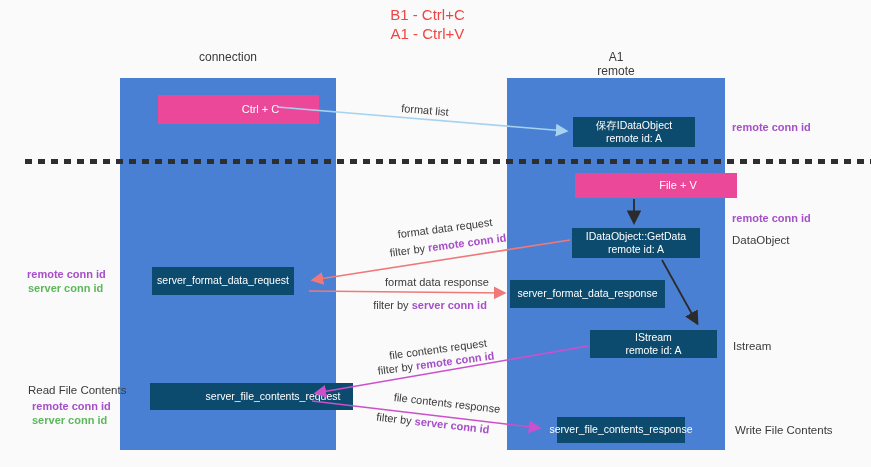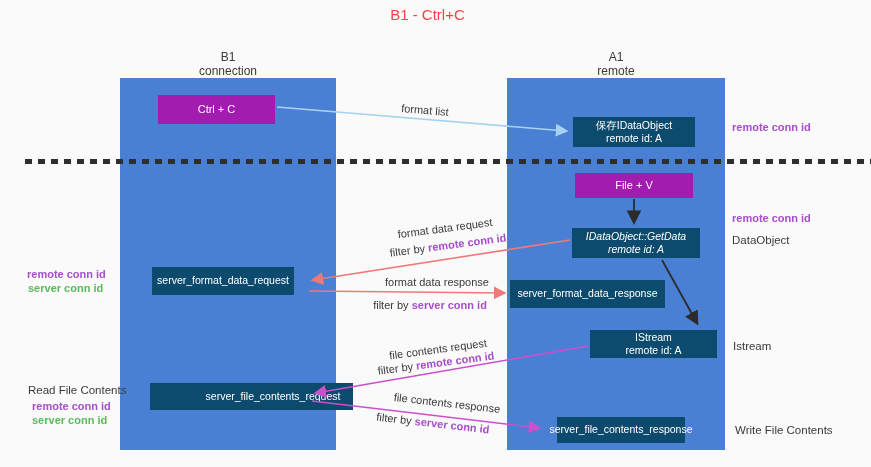--- a/index.html
+++ b/index.html
@@ -8,45 +8,45 @@
     background:#fafafa;
     font-family:"Liberation Sans",sans-serif;
     color:#3a3a3a;
   }
   .col{position:absolute;top:78px;height:372px;background:#4a80d4;}
   .box{
     position:absolute;display:flex;flex-direction:column;
     align-items:center;justify-content:center;
     color:#ffffff;text-align:center;line-height:1.25;
   }
-  .green{background:#a21caf;font-size:11px;}
+  .green{background:#ec4899;font-size:11px;padding-left:44px;}
   .orange{background:#0c4a6e;font-size:10.5px;}
   .hdr{position:absolute;text-align:center;font-size:12px;line-height:1.2;color:#3a3a3a;}
   .title{position:absolute;left:330px;top:6px;width:195px;text-align:center;
          font-size:15px;line-height:1.25;color:#ef4444;}
   .flowlab{position:absolute;white-space:nowrap;font-size:11px;color:#3a3a3a;
            transform:translate(-50%,-50%);}
   .sidelab{position:absolute;white-space:nowrap;font-size:11.5px;color:#3a3a3a;}
   .purple{color:#a64fc8;font-weight:bold;}
   .greentx{color:#5cb85c;font-weight:bold;}
   .dashline{
     position:absolute;left:25px;top:159px;width:846px;height:5px;
     background:repeating-linear-gradient(90deg,#2e2e2e 0 7px,transparent 7px 13px);
   }
   svg.overlay{position:absolute;left:0;top:0;pointer-events:none;}
 </style>
 </head>
 <body>
 
 <div class="title">
   <div>B1 - Ctrl+C</div>
+  <div>A1 - Ctrl+V</div>
 </div>
 
 <div class="hdr" style="left:158px;top:50px;width:140px;">
-  <div>B1</div>
   <div>connection</div>
 </div>
 <div class="hdr" style="left:546px;top:50px;width:140px;">
   <div>A1</div>
   <div>remote</div>
 </div>
 
 <div class="col" style="left:120px;width:216px;"></div>
 <div class="col" style="left:507px;width:218px;"></div>
 
@@ -58,21 +58,21 @@
 
 <div class="box orange" style="left:573px;top:117px;width:122px;height:30px;">
   <span>保存IDataObject</span>
   <span>remote id: A</span>
 </div>
 
 <div class="box green" style="left:575px;top:173px;width:118px;height:25px;">
   <span>File + V</span>
 </div>
 
-<div class="box orange" style="left:572px;top:228px;width:128px;height:30px;font-style:italic;">
+<div class="box orange" style="left:572px;top:228px;width:128px;height:30px;">
   <span>IDataObject::GetData</span>
   <span>remote id: A</span>
 </div>
 
 <div class="box orange" style="left:152px;top:267px;width:142px;height:28px;">
   <span>server_format_data_request</span>
 </div>
 
 <div class="box orange" style="left:510px;top:280px;width:155px;height:28px;">
   <span>server_format_data_response</span>

